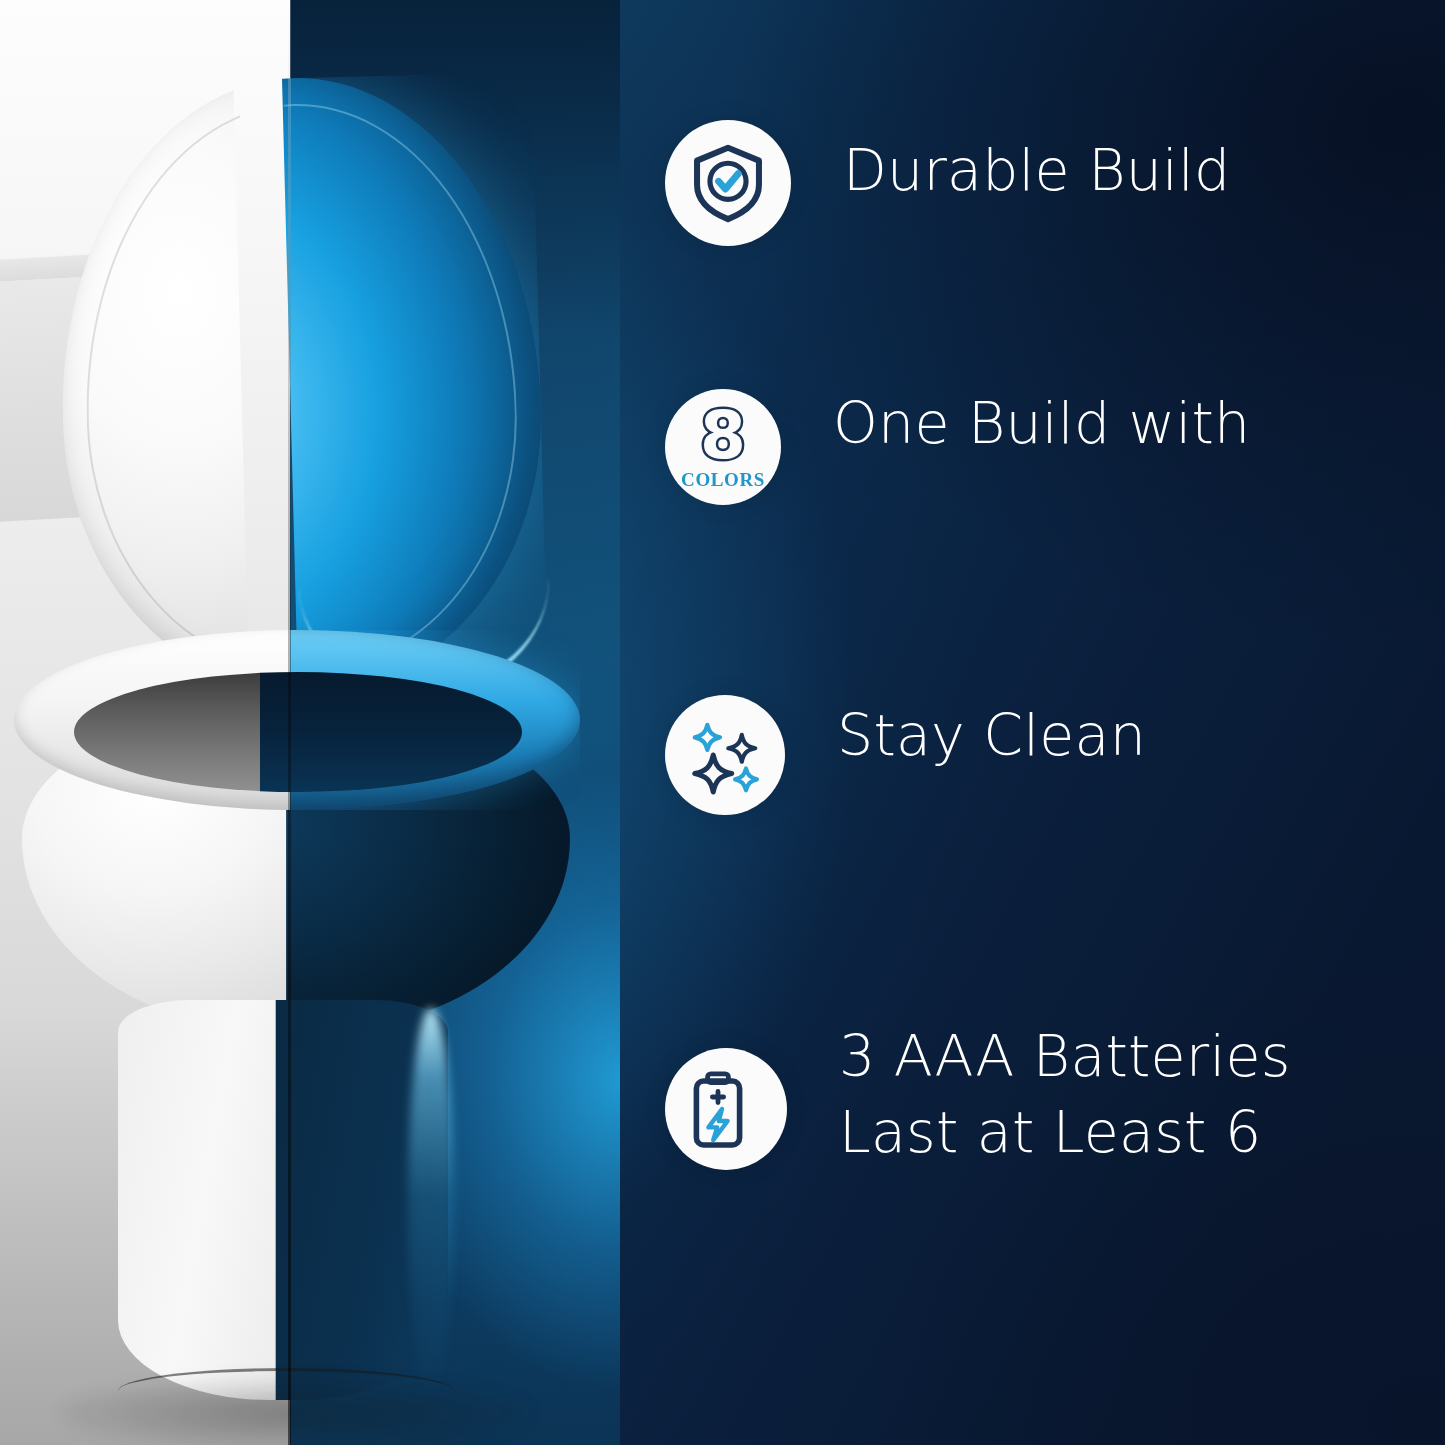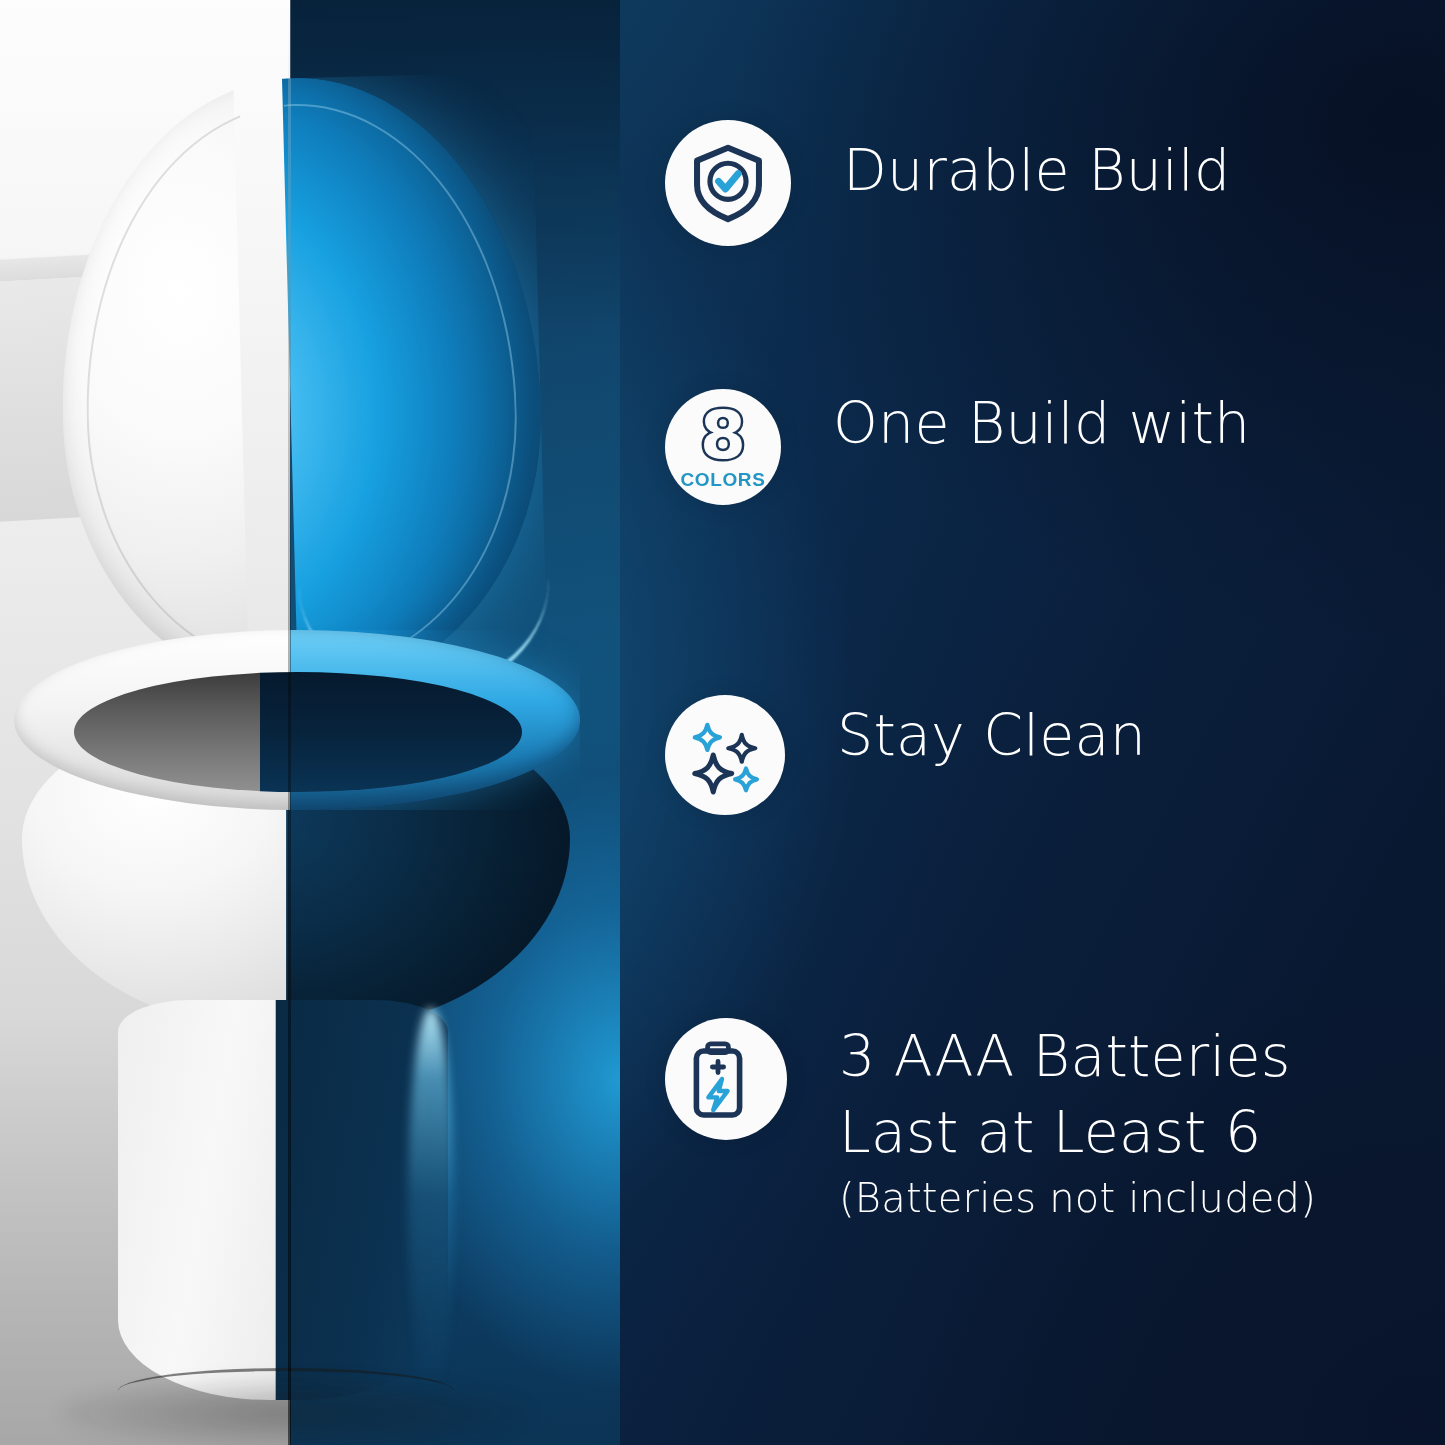--- a/index.html
+++ b/index.html
@@ -234,21 +234,21 @@
     position:absolute; left:660px; top:0;
     width:785px; height:1445px;
   }
   .feature{
     position:absolute;
     display:flex; align-items:flex-start;
   }
   .f1{ left:5px;  top:120px; }
   .f2{ left:5px;  top:385px; }
   .f3{ left:5px;  top:695px; }
-  .f4{ left:5px;  top:1018px; }
+  .f4{ left:5px;  top:1018px;align-items:flex-end; }
 
   .icon-circle{
     width:126px; height:126px;
     border-radius:50%;
     background:#fbfbfb;
     flex:0 0 126px;
     display:flex; align-items:center; justify-content:center;
     box-shadow:0 0 22px rgba(0,0,0,0.12);
   }
   .f2 .icon-circle{ width:116px; height:116px; flex-basis:116px; margin-top:4px; }
@@ -288,21 +288,21 @@
     font-family:"DejaVu Sans", sans-serif;
     font-weight:700;
     font-size:66px;
     color:#fbfbfb;
     -webkit-text-stroke:5px #1c3557;
     paint-order:stroke fill;
     line-height:0.95;
     margin-bottom:2px;
   }
   .badge8 .cap{
-    font-family:Liberation Sans, sans-serif;
+    font-family:Liberation Serif, serif;
     font-weight:700;
     font-size:19px;
     letter-spacing:0.6px;
     color:#2396c6;
   }
 </style>
 </head>
 <body>
 
 <div id="stage">
@@ -405,18 +405,17 @@
         <svg width="80" height="80" viewBox="0 0 100 100" aria-hidden="true">
           <rect x="27" y="6" width="26" height="11" rx="4" fill="none" stroke="#1c3557" stroke-width="6"></rect>
           <rect x="13" y="15" width="54" height="80" rx="9" fill="none" stroke="#1c3557" stroke-width="7"></rect>
           <path d="M40 28 V42 M33 35 H47" stroke="#1c3557" stroke-width="6" stroke-linecap="round"></path>
           <path d="M45 50 L28 73 H39 L34 89 L52 65 H41 Z" fill="none" stroke="#29a2d8" stroke-width="5.5" stroke-linejoin="round"></path>
         </svg>
       </div>
       <div class="ftext">
         <div class="line">3 AAA Batteries</div>
         <div class="line">Last at Least 6</div>
-        <div class="sub">(Batteries not included)</div>
       </div>
     </div>
 
   </div>
 </div>
 
 </body></html>

